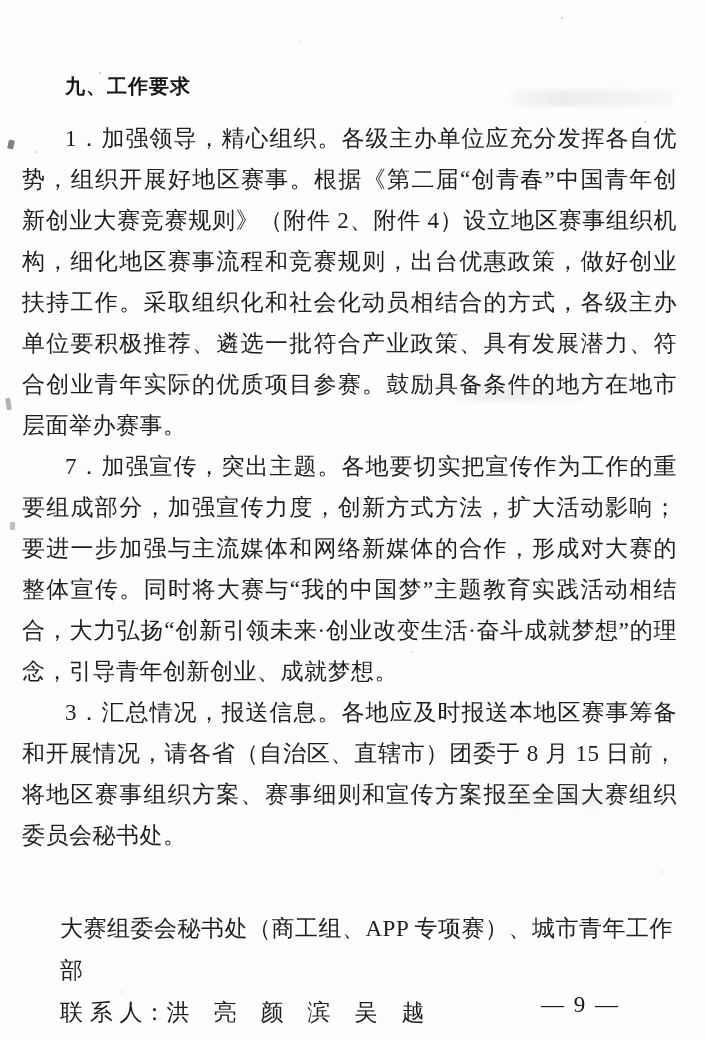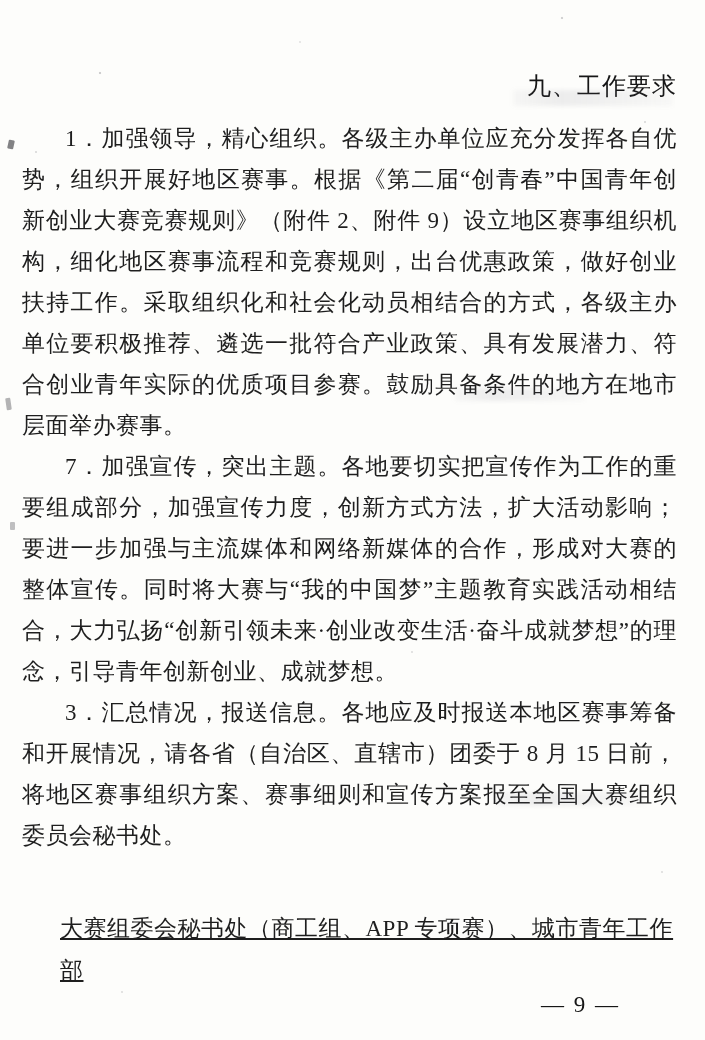--- a/index.html
+++ b/index.html
@@ -26,42 +26,40 @@
       radial-gradient(circle at 122px 992px, rgba(40,40,50,0.12) 0 1px, transparent 1.5px),
       radial-gradient(circle at 300px 42px,  rgba(40,40,50,0.10) 0 1px, transparent 1.5px);
     padding: 70px 28px 0 22px;
     overflow: hidden;
     font-family: "Liberation Serif", "DejaVu Serif", serif;
     color: #1e1e1e;
   }
   .heading {
     margin: 0 0 16px 43px;
     font-family: "Liberation Sans", "DejaVu Sans", sans-serif;
-    font-weight: normal;
-    font-size: 24px;
+    font-weight: bold;
+    font-size: 20px;
     line-height: 32px;
     letter-spacing: 1px;
     color: #161616;
-    text-align: right;
   }
   .para {
     margin: 0;
     font-size: 23px;
     line-height: 41px;
     letter-spacing: 0.5px;
     text-align: justify;
     text-justify: inter-character;
     text-indent: 43px;
   }
   .contact {
     margin: 52px 0 0 38px;
     font-size: 23px;
     line-height: 42px;
     letter-spacing: 0.5px;
-    text-decoration: underline;
   }
   .pagenum {
     position: absolute;
     top: 992px;
     right: 85px;
     font-size: 23px;
     letter-spacing: 2px;
     color: #161616;
   }
   
@@ -96,26 +94,27 @@
 
   <div class="ghost ghost-a"></div>
   <div class="ghost ghost-b"></div>
   <div class="ghost ghost-c"></div>
   <div class="edge-mark edge-1"></div>
   <div class="edge-mark edge-2"></div>
   <div class="edge-mark edge-3"></div>
 
   <h1 class="heading">九、工作要求</h1>
 
-  <p class="para">1．加强领导，精心组织。各级主办单位应充分发挥各自优势，组织开展好地区赛事。根据《第二届“创青春”中国青年创新创业大赛竞赛规则》（附件 2、附件 9）设立地区赛事组织机构，细化地区赛事流程和竞赛规则，出台优惠政策，做好创业扶持工作。采取组织化和社会化动员相结合的方式，各级主办单位要积极推荐、遴选一批符合产业政策、具有发展潜力、符合创业青年实际的优质项目参赛。鼓励具备条件的地方在地市层面举办赛事。</p>
+  <p class="para">1．加强领导，精心组织。各级主办单位应充分发挥各自优势，组织开展好地区赛事。根据《第二届“创青春”中国青年创新创业大赛竞赛规则》（附件 2、附件 4）设立地区赛事组织机构，细化地区赛事流程和竞赛规则，出台优惠政策，做好创业扶持工作。采取组织化和社会化动员相结合的方式，各级主办单位要积极推荐、遴选一批符合产业政策、具有发展潜力、符合创业青年实际的优质项目参赛。鼓励具备条件的地方在地市层面举办赛事。</p>
 
   <p class="para">7．加强宣传，突出主题。各地要切实把宣传作为工作的重要组成部分，加强宣传力度，创新方式方法，扩大活动影响；要进一步加强与主流媒体和网络新媒体的合作，形成对大赛的整体宣传。同时将大赛与“我的中国梦”主题教育实践活动相结合，大力弘扬“创新引领未来·创业改变生活·奋斗成就梦想”的理念，引导青年创新创业、成就梦想。</p>
 
   <p class="para">3．汇总情况，报送信息。各地应及时报送本地区赛事筹备和开展情况，请各省（自治区、直辖市）团委于 8 月 15 日前，将地区赛事组织方案、赛事细则和宣传方案报至全国大赛组织委员会秘书处。</p>
 
   <div class="contact">
     <div>大赛组委会秘书处（商工组、APP 专项赛）、城市青年工作部</div>
+    <div><span>联 系 人：</span><span>洪　亮　颜　滨　吴　越</span></div>
     <div></div>
   </div>
 
   <div class="pagenum">— 9 —</div>
 
 </div>
 
 </body></html>

